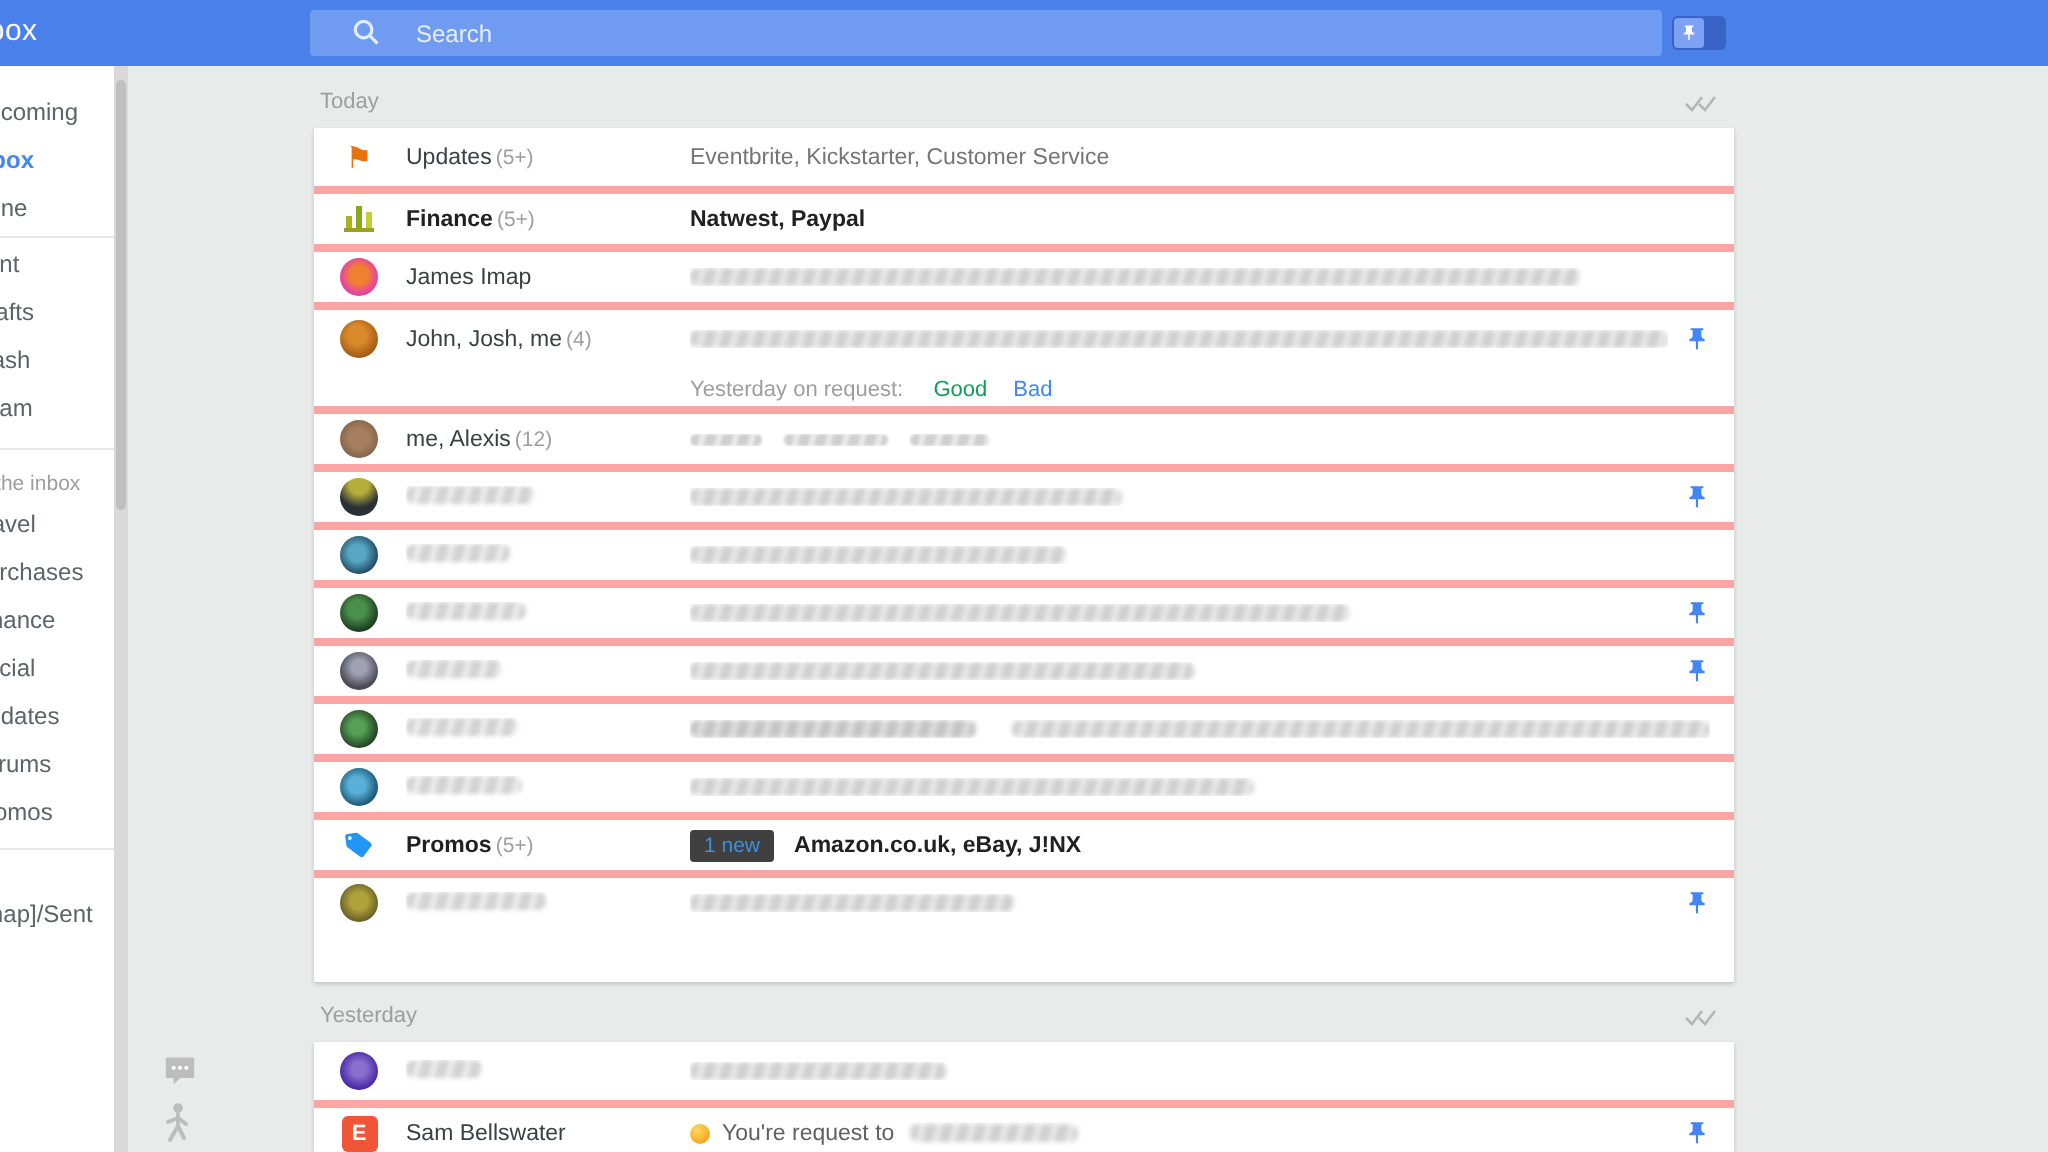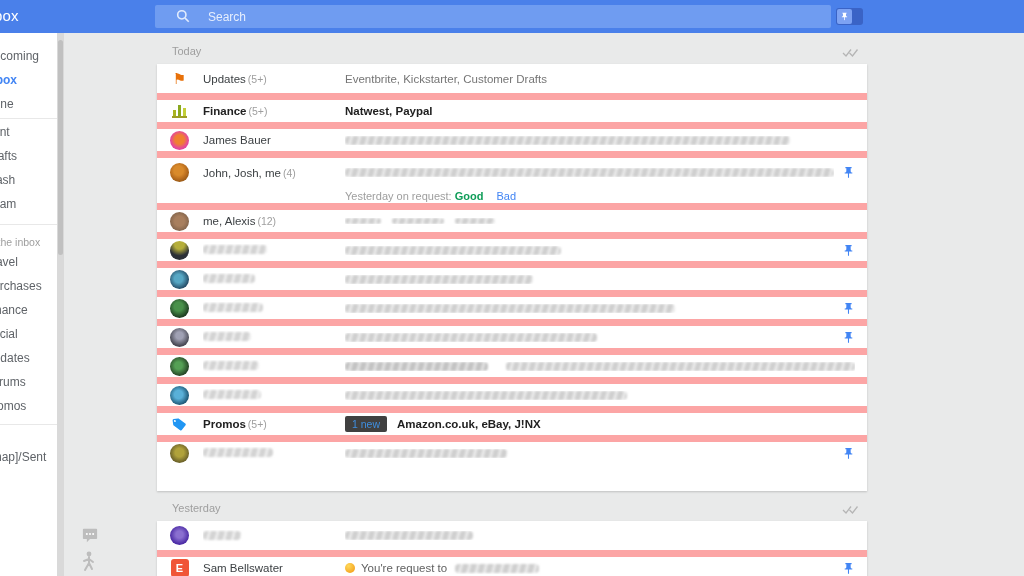--- a/index.html
+++ b/index.html
@@ -19,43 +19,43 @@
   .pin-toggle .knob { position:absolute; left:1px; top:1px; width:15px; height:15px; background:#7da2f3; border-radius:2px; display:flex; align-items:center; justify-content:center; }
   
   .sidebar { position:absolute; left:0; top:33px; width:57px; height:543px; background:#fff; z-index:20; }
   .side-scroll { position:absolute; left:57px; top:33px; width:7px; height:543px; background:#d9d9d9; z-index:21; }
   .side-thumb { position:absolute; left:1px; top:7px; width:5px; height:215px; background:#c0c0c0; border-radius:3px; }
   .side-item { position:absolute; left:-15px; white-space:nowrap; font-size:12px; color:#5f6368; cursor:pointer; line-height:14px; }
   .side-item.active { color:#4285f4; font-weight:bold; }
   .side-header { position:absolute; left:-55px; white-space:nowrap; font-size:10.5px; color:#9e9e9e; }
   .side-div { position:absolute; left:0; width:57px; height:1px; background:#e8e8e8; }
   
-  .section-head { position:absolute; left:172px; width:707px; font-size:11px; color:#9e9e9e; z-index:5; }
+  .section-head { position:absolute; left:160px; width:707px; font-size:11px; color:#9e9e9e; z-index:5; }
   .sweep { position:absolute; cursor:pointer; z-index:6; }
   .card { position:absolute; left:157px; width:710px; background:#fff; box-shadow:0 1px 2px rgba(0,0,0,.18); z-index:5; overflow:hidden; }
-  .row { display:flex; align-items:center; height:29px; padding-left:13px; padding-right:12px; border-top:7px solid #fca5a5; background:#fff; cursor:pointer; position:relative; }
+  .row { display:flex; align-items:center; height:29px; padding-left:13px; padding-right:12px; border-top:4px solid #fca5a5; background:#fff; cursor:pointer; position:relative; }
   .row:first-child { border-top:none; }
   .row .icn { width:19px; height:19px; margin-right:14px; flex:0 0 19px; display:flex; align-items:center; justify-content:center; }
   .sender { width:142px; flex:0 0 142px; font-size:11.5px; color:#3c4043; white-space:nowrap; overflow:hidden; }
   .sender .cnt { color:#9e9e9e; font-size:10.5px; margin-left:2px; font-weight:normal; }
   .subject { flex:1; font-size:11.5px; color:#757575; white-space:nowrap; overflow:hidden; display:flex; align-items:center; }
   .unread .sender, .unread .subject { color:#212121; font-weight:bold; }
   .pinbtn { flex:0 0 13px; margin-left:8px; cursor:pointer; display:flex; }
   .av { width:19px; height:19px; border-radius:50%; }
   
   .blur { height:9px; border-radius:4px; background:repeating-linear-gradient(105deg,#cfcfcf 0 5px,#e9e9e9 5px 8px); filter:blur(1.2px); display:inline-block; }
   .blur.dark { background:repeating-linear-gradient(105deg,#c3c3c3 0 5px,#e0e0e0 5px 8px); }
   .blur.thin { height:6px; filter:blur(.8px); }
   .sblur { width:58px; height:9px; border-radius:4px; background:repeating-linear-gradient(105deg,#d3d3d3 0 5px,#ececec 5px 8px); filter:blur(1.1px); display:inline-block; }
   
   .row.tall { height:52px; align-items:flex-start; flex-wrap:wrap; }
   .row.tall .mainline { display:flex; align-items:center; height:29px; width:100%; }
   .subline { margin-left:175px; font-size:11px; color:#616161; line-height:12px; width:100%; }
   .subline.fb { color:#9e9e9e; margin-top:2px; }
-  .subline .good { color:#0f9d58; margin-left:0;font-weight:bold; }
+  .subline .good { color:#0f9d58; margin-left:12px; }
   .subline .bad { color:#4285f4; margin-left:10px;margin-top:20px; }
   .badge { font-size:10.5px; padding:2px 7px; border-radius:2px; margin-right:10px; font-weight:normal; }
   .emoji-dot { width:10px; height:10px; border-radius:50%; background:radial-gradient(circle at 35% 30%,#ffd95a,#f5a623 75%,#e08f14); margin-right:6px; flex:0 0 10px; }
   .ebrand { width:18px; height:18px; border-radius:3px; background:#f05537; color:#fff; font-size:11px; font-weight:bold; display:flex; align-items:center; justify-content:center; }
   .bars { display:flex; align-items:flex-end; height:13px; border-bottom:2px solid #9e9e24; }
   .bars span { width:3px; margin:0 1px; display:inline-block; }
   .corner-icon { position:absolute; z-index:8; }
   
   .av-james { background:radial-gradient(circle at 50% 45%,#f08030 0 32%,#e5489b 62%,#cf3b89); }
   .av-john  { background:radial-gradient(circle at 45% 40%,#d98a2b 0 30%,#b86c1e 55%,#6d430f); }
@@ -124,21 +124,21 @@
       <polyline points="7.5,6 10.5,9 15.5,2.5" fill="none" stroke="#b5b5b5" stroke-width="1.3"></polyline>
     </svg>
   </div>
 
   <div class="card" style="top:64px; height:427px">
 
     <div class="row">
       <div class="icn" style="color:#e8710a; font-size:15px;">⚑</div>
       <div class="sender"><span>Updates</span><span class="cnt">(5+)</span></div>
       <div class="subject">
-          <span>Eventbrite, Kickstarter, Customer Drafts</span>
+          <span>Eventbrite, Kickstarter, Customer Service</span>
         </div>
     </div>
 
     <div class="row unread">
       <div class="icn">
         <div class="bars">
             <span style="height:6px;background:#aab421"></span>
             <span style="height:11px;background:#89a81f"></span>
             <span style="height:8px;background:#c2ce38"></span>
           </div>
@@ -146,21 +146,21 @@
       <div class="sender"><span>Finance</span><span class="cnt">(5+)</span></div>
       <div class="subject">
           <span>Natwest, Paypal</span>
         </div>
     </div>
 
     <div class="row">
       <div class="icn">
           <div class="av av-james"></div>
         </div>
-      <div class="sender"><span>James Bauer</span></div>
+      <div class="sender"><span>James Imap</span></div>
       <div class="subject">
           <span class="blur" style="width:445px"></span>
         </div>
     </div>
 
     <div class="row tall">
       <div class="mainline">
         <div class="icn">
             <div class="av av-john"></div>
           </div>

